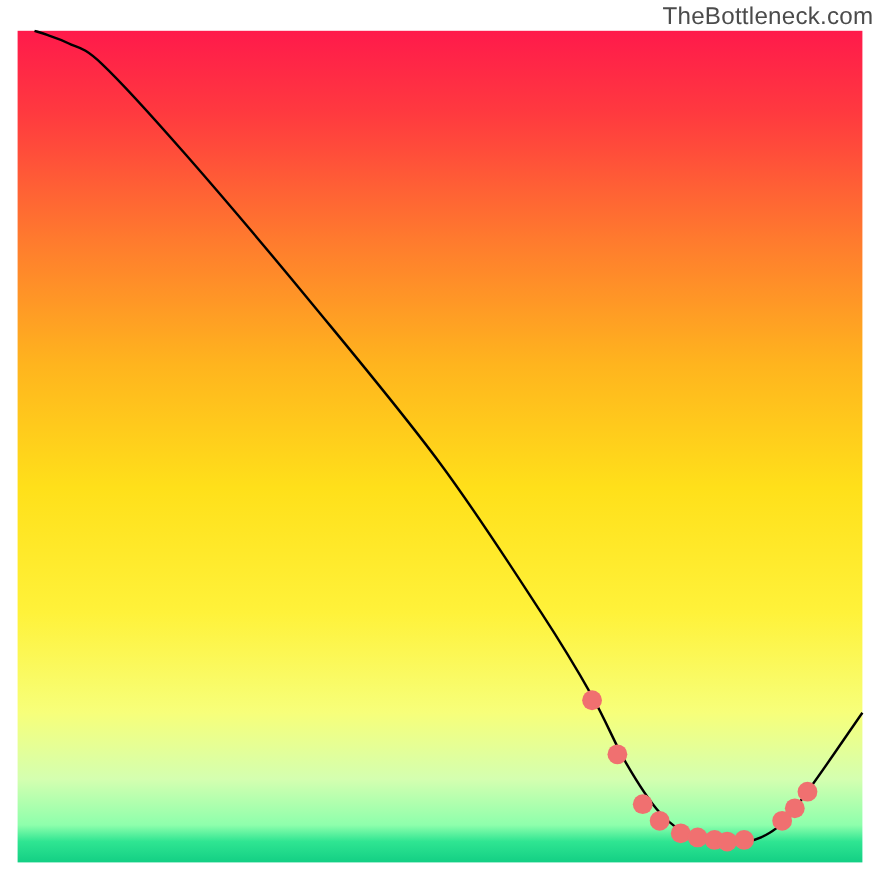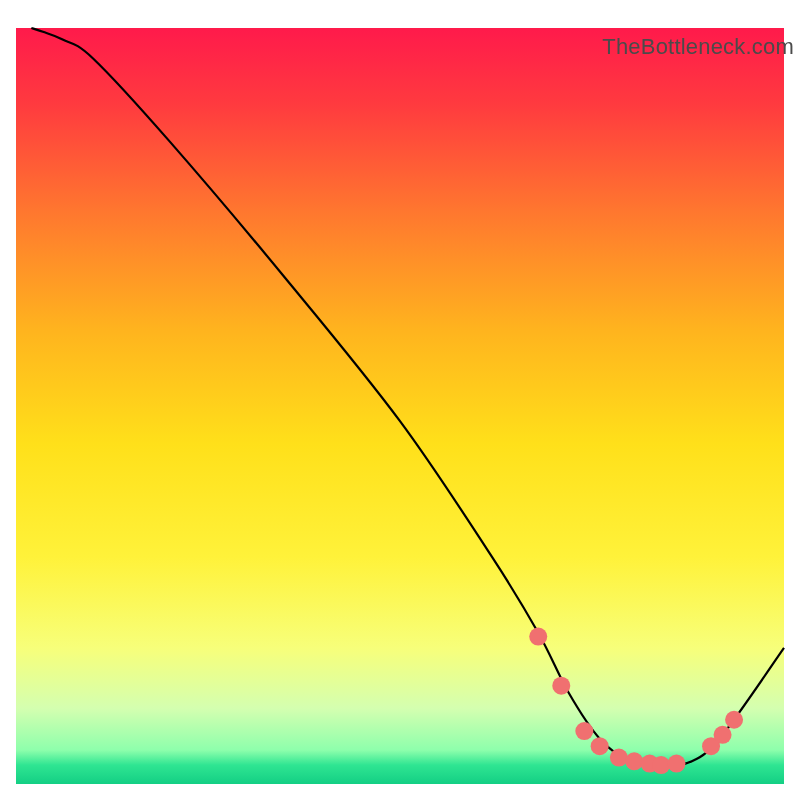--- a/index.html
+++ b/index.html
@@ -17,21 +17,20 @@
   }
   .watermark {
     position: absolute;
     top: 2px;
     right: 6px;
     font-size: 22px;
     font-weight: 500;
     color: #4b4b4b;
     z-index: 10;
     letter-spacing: 0.2px;
-    margin-top: 32px;
   }
   svg {
     display: block;
   }
 </style>
 </head>
 <body>
 
 <div class="chart-container">
   <div class="watermark">TheBottleneck.com</div>

